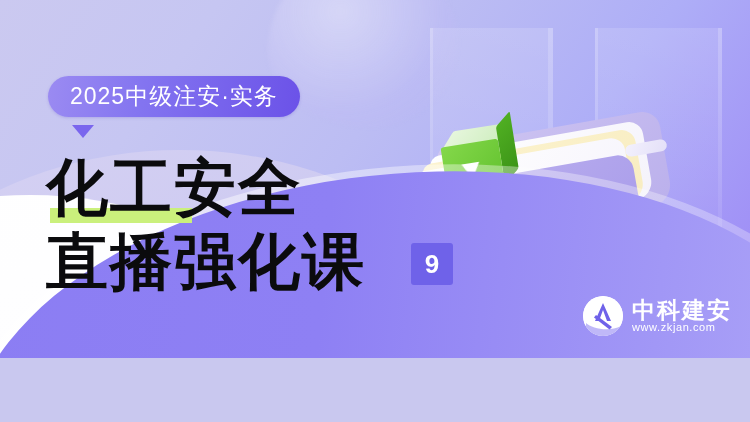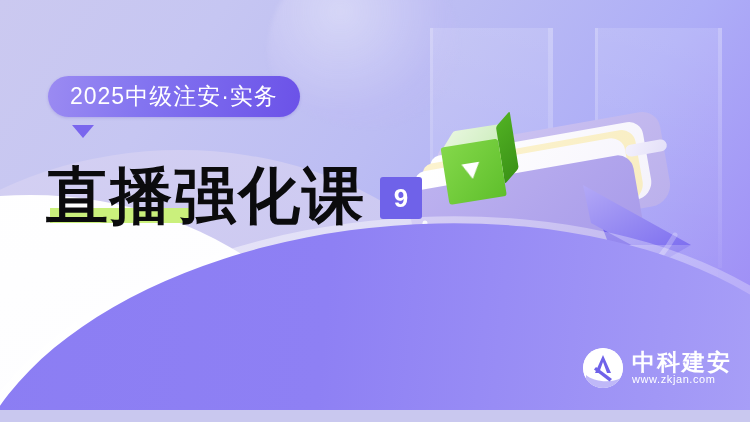--- a/index.html
+++ b/index.html
@@ -4,21 +4,21 @@
 <style>
   * { margin:0; padding:0; box-sizing:border-box; }
   html,body { width:750px; height:422px; overflow:hidden; }
   body {
     font-family:"Liberation Sans","DejaVu Sans",sans-serif;
     background:#c9c8ef;
   }
 
   #banner{
     position:relative;
-    width:750px; height:410px;
+    width:750px; height:358px;
     overflow:hidden;
     background:
       linear-gradient(125deg,
         #cbc9f0 0%,
         #c6c6f2 22%,
         #bcbdf3 45%,
         #aeaef7 68%,
         #9b86f6 100%);
   }
 
@@ -172,21 +172,21 @@
     position:relative;
     z-index:2;
   }
   .hl-mark{
     position:absolute;
     left:4px; top:56px;
     width:142px; height:15px;
     background:#caf07c;
     z-index:1;
   }
-  .row2{ margin-top:8px; display:flex; align-items:flex-end; }
+  .row2{ margin-top:2px; display:flex; align-items:flex-end;gap:31px; }
   .num-badge{
     display:inline-block;
     margin-left:14px; margin-bottom:13px;
     width:42px; height:42px;
     background:#6f62e9;
     border-radius:3px;
     color:#ffffff;
     font-family:"Liberation Sans","DejaVu Sans",sans-serif;
     font-weight:700;
     font-size:26px;
@@ -282,20 +282,21 @@
 
   <div class="wave-edge"></div>
   <div class="wave"></div>
 
   <div class="pill-tail"></div>
   <div class="pill">2025中级注安·实务</div>
 
   <div class="hl-wrap">
     <div class="hl-row">
       <span class="hl-mark"></span>
+      <span class="hl">化工安全</span>
     </div>
     <div class="hl-row row2">
       <span class="hl">直播强化课</span>
       <span class="num-badge">9</span>
     </div>
   </div>
 
   <div class="logo">
     <div class="logo-mark">
       <svg width="40" height="40" viewBox="0 0 40 40" xmlns="http://www.w3.org/2000/svg">

